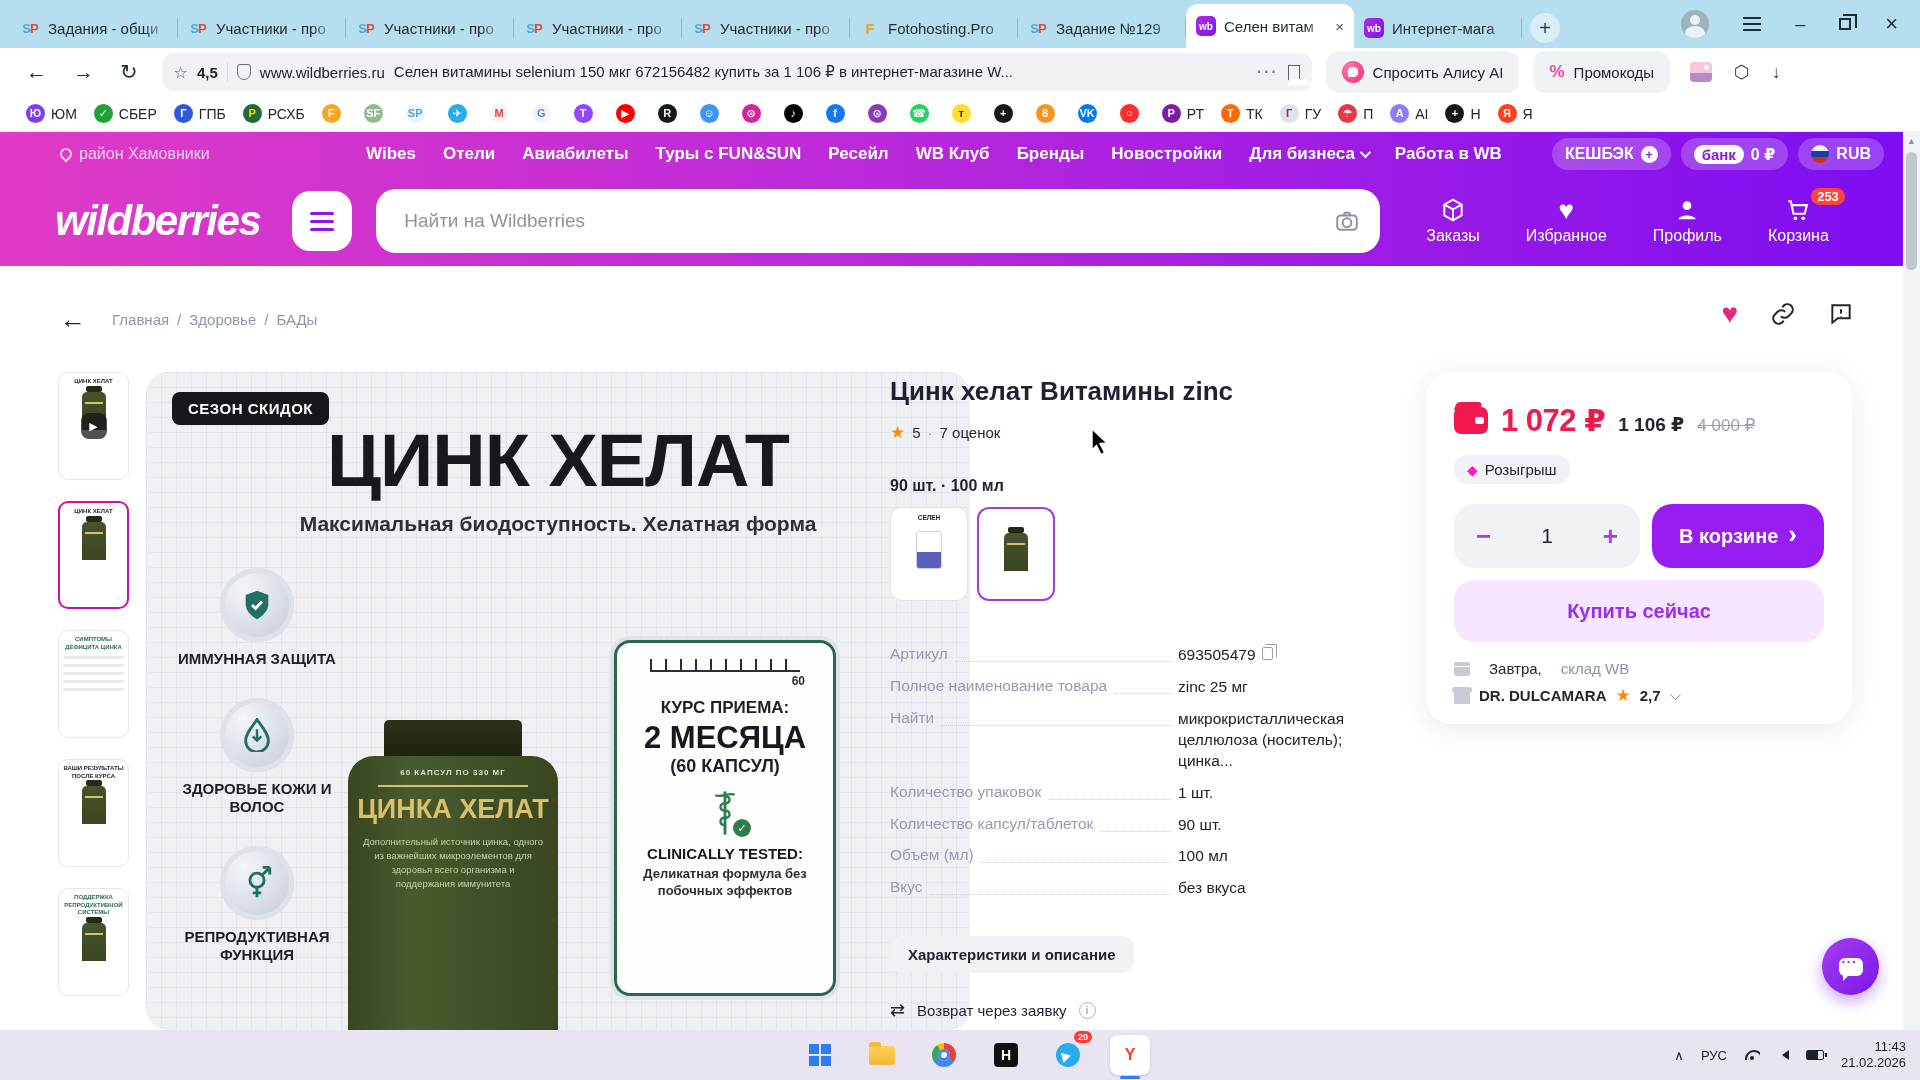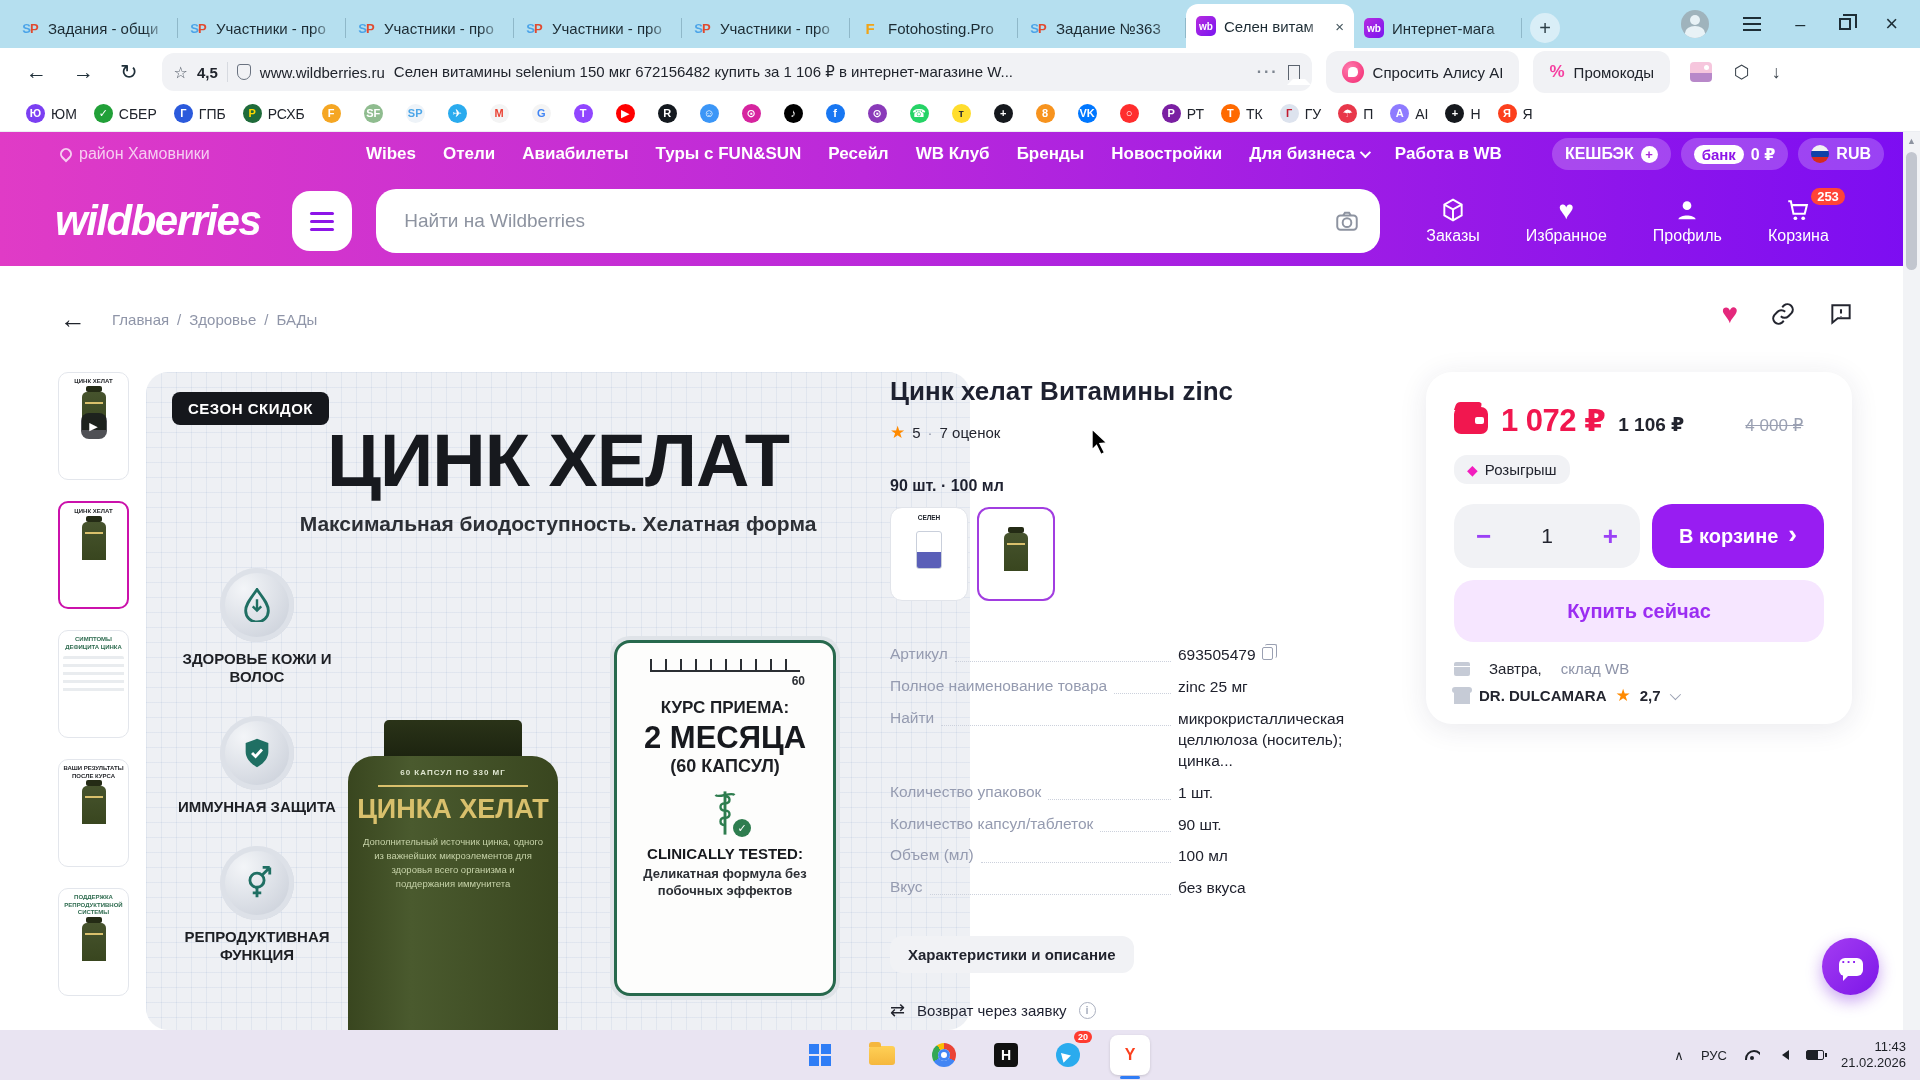--- a/index.html
+++ b/index.html
@@ -157,21 +157,21 @@
   .infoc { width:17px; height:17px; border-radius:50%; border:1.5px solid #aab0bf; color:#aab0bf; font-size:11px; display:flex; align-items:center; justify-content:center; font-weight:700; }
 
   
   .buycard { position:absolute; left:1426px; top:106px; width:426px; height:352px; background:#fff; border-radius:26px; box-shadow:0 4px 28px rgba(40,40,80,.10); padding:30px 28px 0; }
   .pricerow { display:flex; align-items:baseline; gap:13px; }
   .wallet { width:34px; height:27px; background:#f1174f; border-radius:7px; position:relative; align-self:center; }
   .wallet::before { content:""; position:absolute; left:0; top:-5px; width:26px; height:8px; background:#f1174f; border-radius:4px 4px 0 0; transform:skewX(-18deg); transform-origin:bottom; }
   .wallet::after { content:""; position:absolute; right:4px; top:10px; width:9px; height:7px; background:#fff; border-radius:2px; }
   .p-main { font-size:31px; font-weight:800; color:#f1174f; letter-spacing:-.5px; }
   .p-mid  { font-size:19px; font-weight:700; color:#23252f; }
-  .p-old  { font-size:17px; color:#9aa0b2; text-decoration:line-through;margin-left:48px; }
+  .p-old  { font-size:17px; color:#9aa0b2; text-decoration:line-through; }
   .raffle { display:inline-flex; align-items:center; gap:7px; background:#f1f2f5; border-radius:13px; padding:6px 13px; margin-top:16px; font-size:15px; color:#22242e; }
   .diam { color:#f21dbe; font-size:14px; }
   .controls { display:flex; gap:12px; margin-top:20px; }
   .stepper { width:186px; height:64px; background:#f1f2f5; border-radius:20px; display:flex; align-items:center; justify-content:space-between; padding:0 22px; }
   .stepbtn { color:#9b41f5; font-size:26px; font-weight:700; }
   .qty { font-size:21px; color:#23252f; }
   .cartbtn { flex:1; height:64px; background:#981df2; border-radius:20px; color:#fff; font-size:20px; font-weight:700; display:flex; align-items:center; justify-content:center; gap:10px; }
   .chev { font-size:26px; font-weight:700; line-height:0; padding-bottom:4px; }
   .buynow { margin-top:12px; height:62px; background:#f6e6ff; border-radius:20px; color:#9b2df2; font-size:20px; font-weight:700; display:flex; align-items:center; justify-content:center; }
   .delivrow { display:flex; align-items:center; gap:19px; margin-top:18px; font-size:15px; color:#23252f; }
@@ -248,21 +248,21 @@
     <div class="tab">
         <span class="fav fav-sp">SP</span>
         <span class="tlabel">Участники - про</span>
       </div>
     <div class="tab">
         <span class="fav fav-f">F</span>
         <span class="tlabel">Fotohosting.Pro</span>
       </div>
     <div class="tab">
         <span class="fav fav-sp">SP</span>
-        <span class="tlabel">Задание №363</span>
+        <span class="tlabel">Задание №129</span>
       </div>
     <div class="tab active">
         <span class="fav fav-wb">wb</span>
         <span class="tlabel">Селен витам</span>
         <span class="tab-close">×</span>
       </div>
     <div class="tab">
         <span class="fav fav-wb">wb</span>
         <span class="tlabel">Интернет-мага</span>
       </div>
@@ -616,35 +616,35 @@
     </div>
   </div>
 
   <div class="mainimg">
     <div class="season">СЕЗОН СКИДОК</div>
     <div class="mi-title">ЦИНК ХЕЛАТ</div>
     <div class="mi-sub">Максимальная биодоступность. Хелатная форма</div>
     <div class="features">
       <div class="feat">
         <div class="fcirc">
+            <svg width="34" height="34" viewBox="0 0 24 24">
+              <path d="M12 2l8 3v6c0 5-3.5 8.5-8 11-4.5-2.5-8-6-8-11V5z" fill="#1f6f63"></path>
+              <path d="M8.5 12l2.5 2.5 4.5-5" stroke="#fff" stroke-width="2" fill="none"></path>
+            </svg>
+          </div>
+        <div class="flabel">ИММУННАЯ ЗАЩИТА</div>
+      </div>
+      <div class="feat">
+        <div class="fcirc">
             <svg width="30" height="34" viewBox="0 0 20 24">
               <path d="M10 1C14 7 18 11 18 16a8 8 0 0 1-16 0C2 11 6 7 10 1z" fill="none" stroke="#1f6f63" stroke-width="2"></path>
               <path d="M10 8v8M7 13l3 3 3-3" stroke="#1f6f63" stroke-width="1.7" fill="none"></path>
             </svg>
           </div>
         <div class="flabel">ЗДОРОВЬЕ КОЖИ И ВОЛОС</div>
-      </div>
-      <div class="feat">
-        <div class="fcirc">
-            <svg width="34" height="34" viewBox="0 0 24 24">
-              <path d="M12 2l8 3v6c0 5-3.5 8.5-8 11-4.5-2.5-8-6-8-11V5z" fill="#1f6f63"></path>
-              <path d="M8.5 12l2.5 2.5 4.5-5" stroke="#fff" stroke-width="2" fill="none"></path>
-            </svg>
-          </div>
-        <div class="flabel">ИММУННАЯ ЗАЩИТА</div>
       </div>
       <div class="feat">
         <div class="fcirc">
             <svg width="34" height="34" viewBox="0 0 24 24">
               <circle cx="12" cy="10" r="5" fill="none" stroke="#1f6f63" stroke-width="2"></circle>
               <path d="M12 15v7M9 19h6M15.5 6.5L21 1M21 1h-5M21 1v5" stroke="#1f6f63" stroke-width="2" fill="none"></path>
             </svg>
           </div>
         <div class="flabel">РЕПРОДУКТИВНАЯ ФУНКЦИЯ</div>
       </div>

